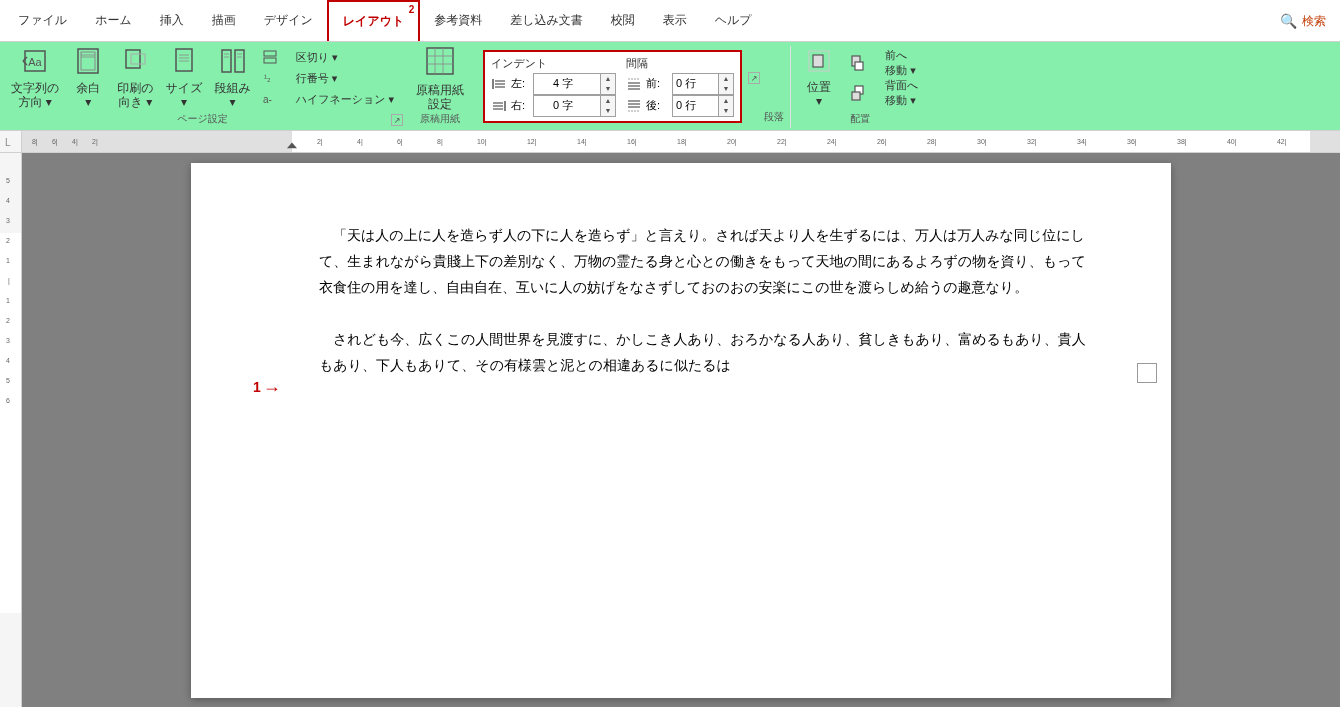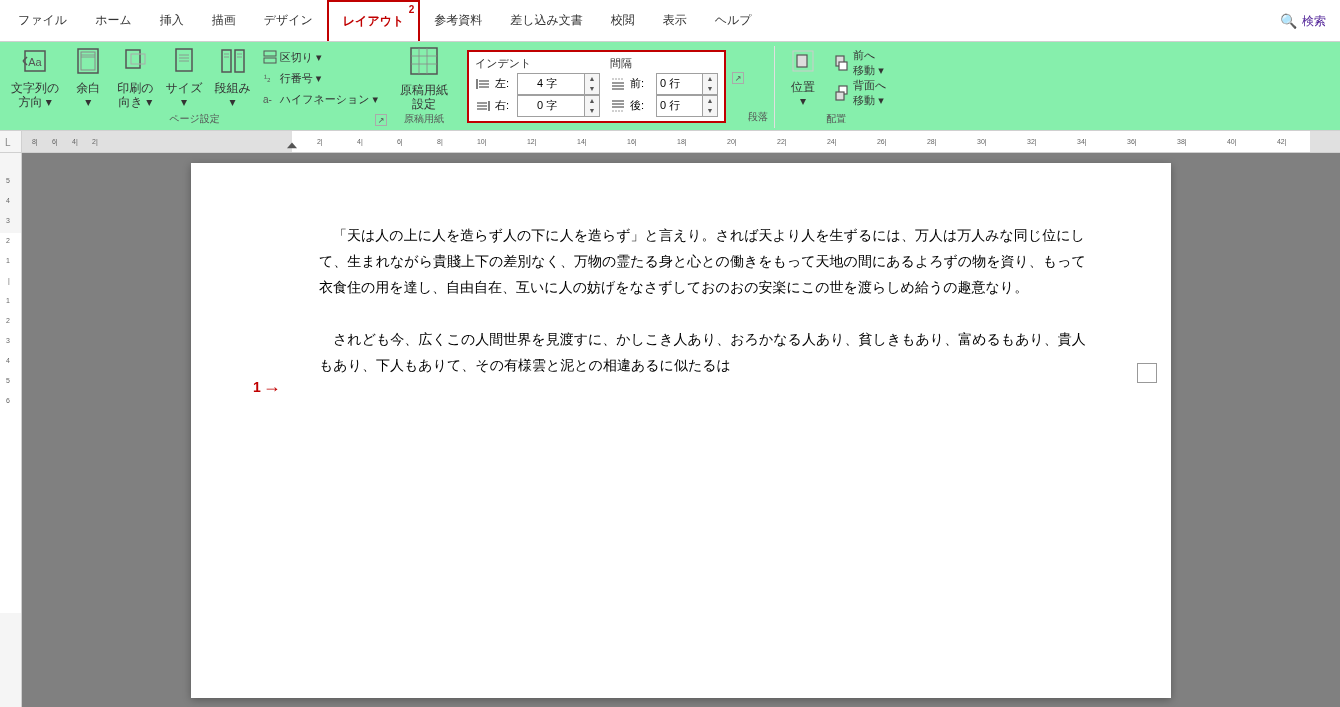--- a/index.html
+++ b/index.html
@@ -119,21 +119,21 @@
 
     .ribbon-btn-small {
       display: flex;
       flex-direction: row;
       align-items: center;
       cursor: pointer;
       padding: 2px 5px;
       border-radius: 2px;
       font-size: 11px;
       color: #333;
-      gap: 3px;
+      gap: 19px;
       height: 20px;
       white-space: nowrap;
     }
 
     .ribbon-small-group {
       display: flex;
       flex-direction: column;
       justify-content: center;
       gap: 1px;
       height: 64px;
@@ -386,21 +386,21 @@
     </div>
     <div class="ribbon-tab">
       <span>表示</span>
     </div>
     <div class="ribbon-tab">
       <span>ヘルプ</span>
     </div>
     <div style="flex:1"></div>
     <div class="search-area">
       <span style="font-size:14px;">🔍</span>
-      <span style="font-size:12px;color:#4c1d95;">検索</span>
+      <span style="font-size:12px;color:#c2410c;">検索</span>
     </div>
   </div>
 
   <div class="ribbon-body">
 
     <div class="ribbon-group-wrapper">
       <div class="ribbon-group" style="position:relative;">
         <div class="ribbon-group-content">
 
           <div class="ribbon-btn">

